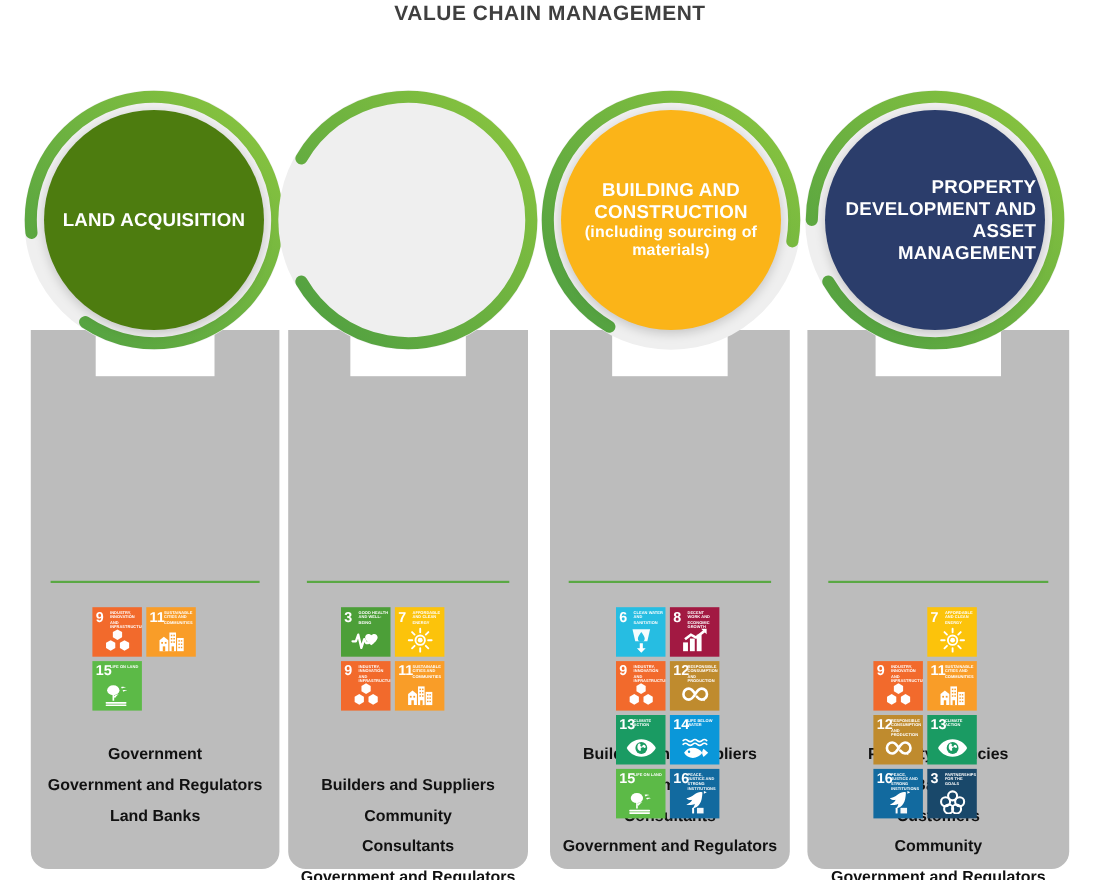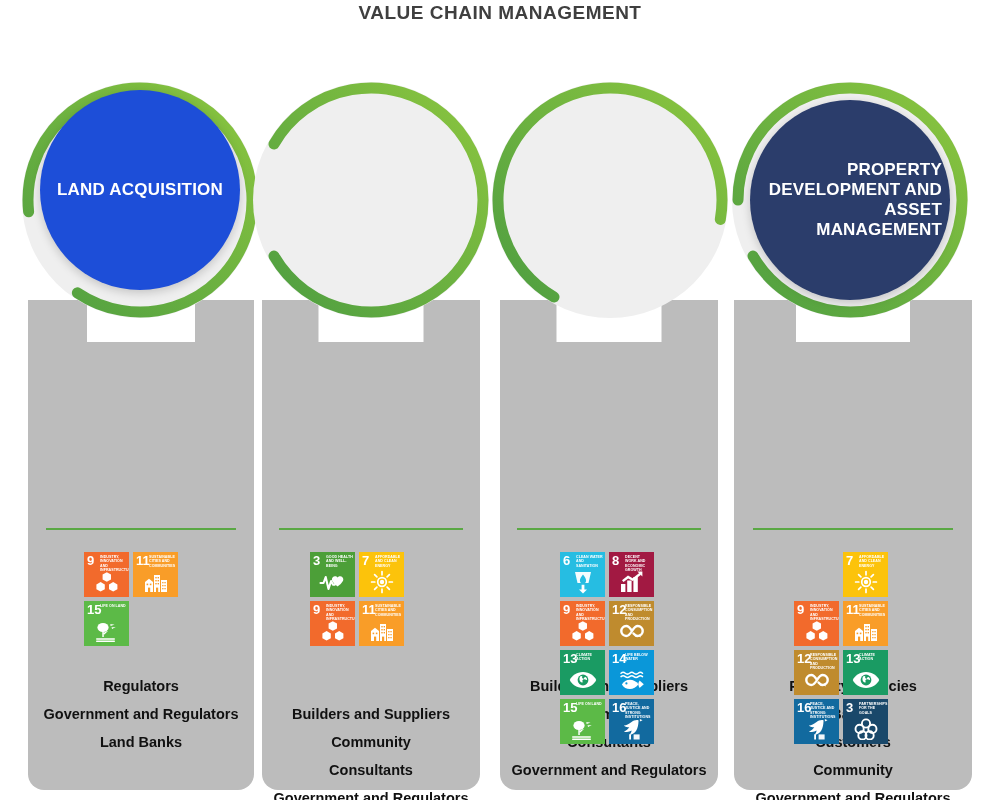--- a/index.html
+++ b/index.html
@@ -108,21 +108,21 @@
 <body>
 
 <div id="stage">
 
   <div class="title">VALUE CHAIN MANAGEMENT</div>
 
   <div id="cols">
       <div class="col" style="left: 28px; top: 300px; width: 226px; height: 490px;">
         <div class="notch" style="width: 108px;"></div>
         <div class="list" style="top: 372px;">
-          <div>Regulators</div>
+          <div>Government</div>
           <div>Government and Regulators</div>
           <div>Land Banks</div>
         </div>
         <div class="divider" style="top: 228px;"></div>
         <div class="sdgwrap" style="left: 56px; top: 252px; width: 94px;">
           <div class="sdg" style="background: rgb(242, 106, 44);">
             <span class="num">9</span>
             <span class="nm">INDUSTRY, INNOVATION AND INFRASTRUCTURE</span>
             <span class="pic">
               <svg width="24" height="22" viewBox="0 0 24 22">
@@ -187,21 +187,21 @@
         <div class="halo" style="left: 12px; top: 12px; width: 236px; height: 236px; background: rgb(239, 239, 239);"></div>
         <svg class="ring" width="260" height="260">
           <defs>
             <linearGradient id="gr0" x1="1" y1="0" x2="0" y2="1">
               <stop offset="0%" stop-color="#8cc63f"></stop>
               <stop offset="100%" stop-color="#4e9e41"></stop>
             </linearGradient>
           </defs>
           <path d="M 18.61354771875338 141.70718788597713 A 112 112 0 1 1 67.37039481127637 222.85220812616467" stroke="url(#gr0)" stroke-width="11" stroke-linecap="round" fill="none"></path>
         </svg>
-        <div class="bubble" style="left: 30px; top: 20px; width: 200px; height: 200px; background: #1d4ed8;">
+        <div class="bubble" style="left: 30px; top: 30px; width: 200px; height: 200px; background: #4d7c0f;">
           <div class="lbl"><span>LAND ACQUISITION</span></div>
         </div>
       </div>
       <div class="col" style="left: 262px; top: 300px; width: 218px; height: 490px;">
         <div class="notch" style="width: 105px;"></div>
         <div class="list" style="top: 400px;">
           <div>Builders and Suppliers</div>
           <div>Community</div>
           <div>Consultants</div>
           <div>Government and Regulators</div>
@@ -421,20 +421,23 @@
         <div class="halo" style="left: 12px; top: 12px; width: 236px; height: 236px; background: rgb(239, 239, 239);"></div>
         <svg class="ring" width="260" height="260">
           <defs>
             <linearGradient id="gr2" x1="1" y1="0" x2="0" y2="1">
               <stop offset="0%" stop-color="#8cc63f"></stop>
               <stop offset="100%" stop-color="#4e9e41"></stop>
             </linearGradient>
           </defs>
           <path d="M 73.99999999999994 226.9948452238571 A 112 112 0 1 1 240.2984683373673 149.4485958986962" stroke="url(#gr2)" stroke-width="11" stroke-linecap="round" fill="none"></path>
         </svg>
+        <div class="bubble" style="left: 30px; top: 30px; width: 200px; height: 200px; background: rgb(251, 180, 24);">
+          <div class="lbl"><span>BUILDING AND CONSTRUCTION</span><span class="sub">(including sourcing of materials)</span></div>
+        </div>
       </div>
       <div class="col" style="left: 734px; top: 300px; width: 238px; height: 490px;">
         <div class="notch" style="width: 114px;"></div>
         <div class="list" style="top: 372px;">
           <div>Property Agencies</div>
           <div>Banks</div>
           <div>Customers</div>
           <div>Community</div>
           <div>Government and Regulators</div>
         </div>

